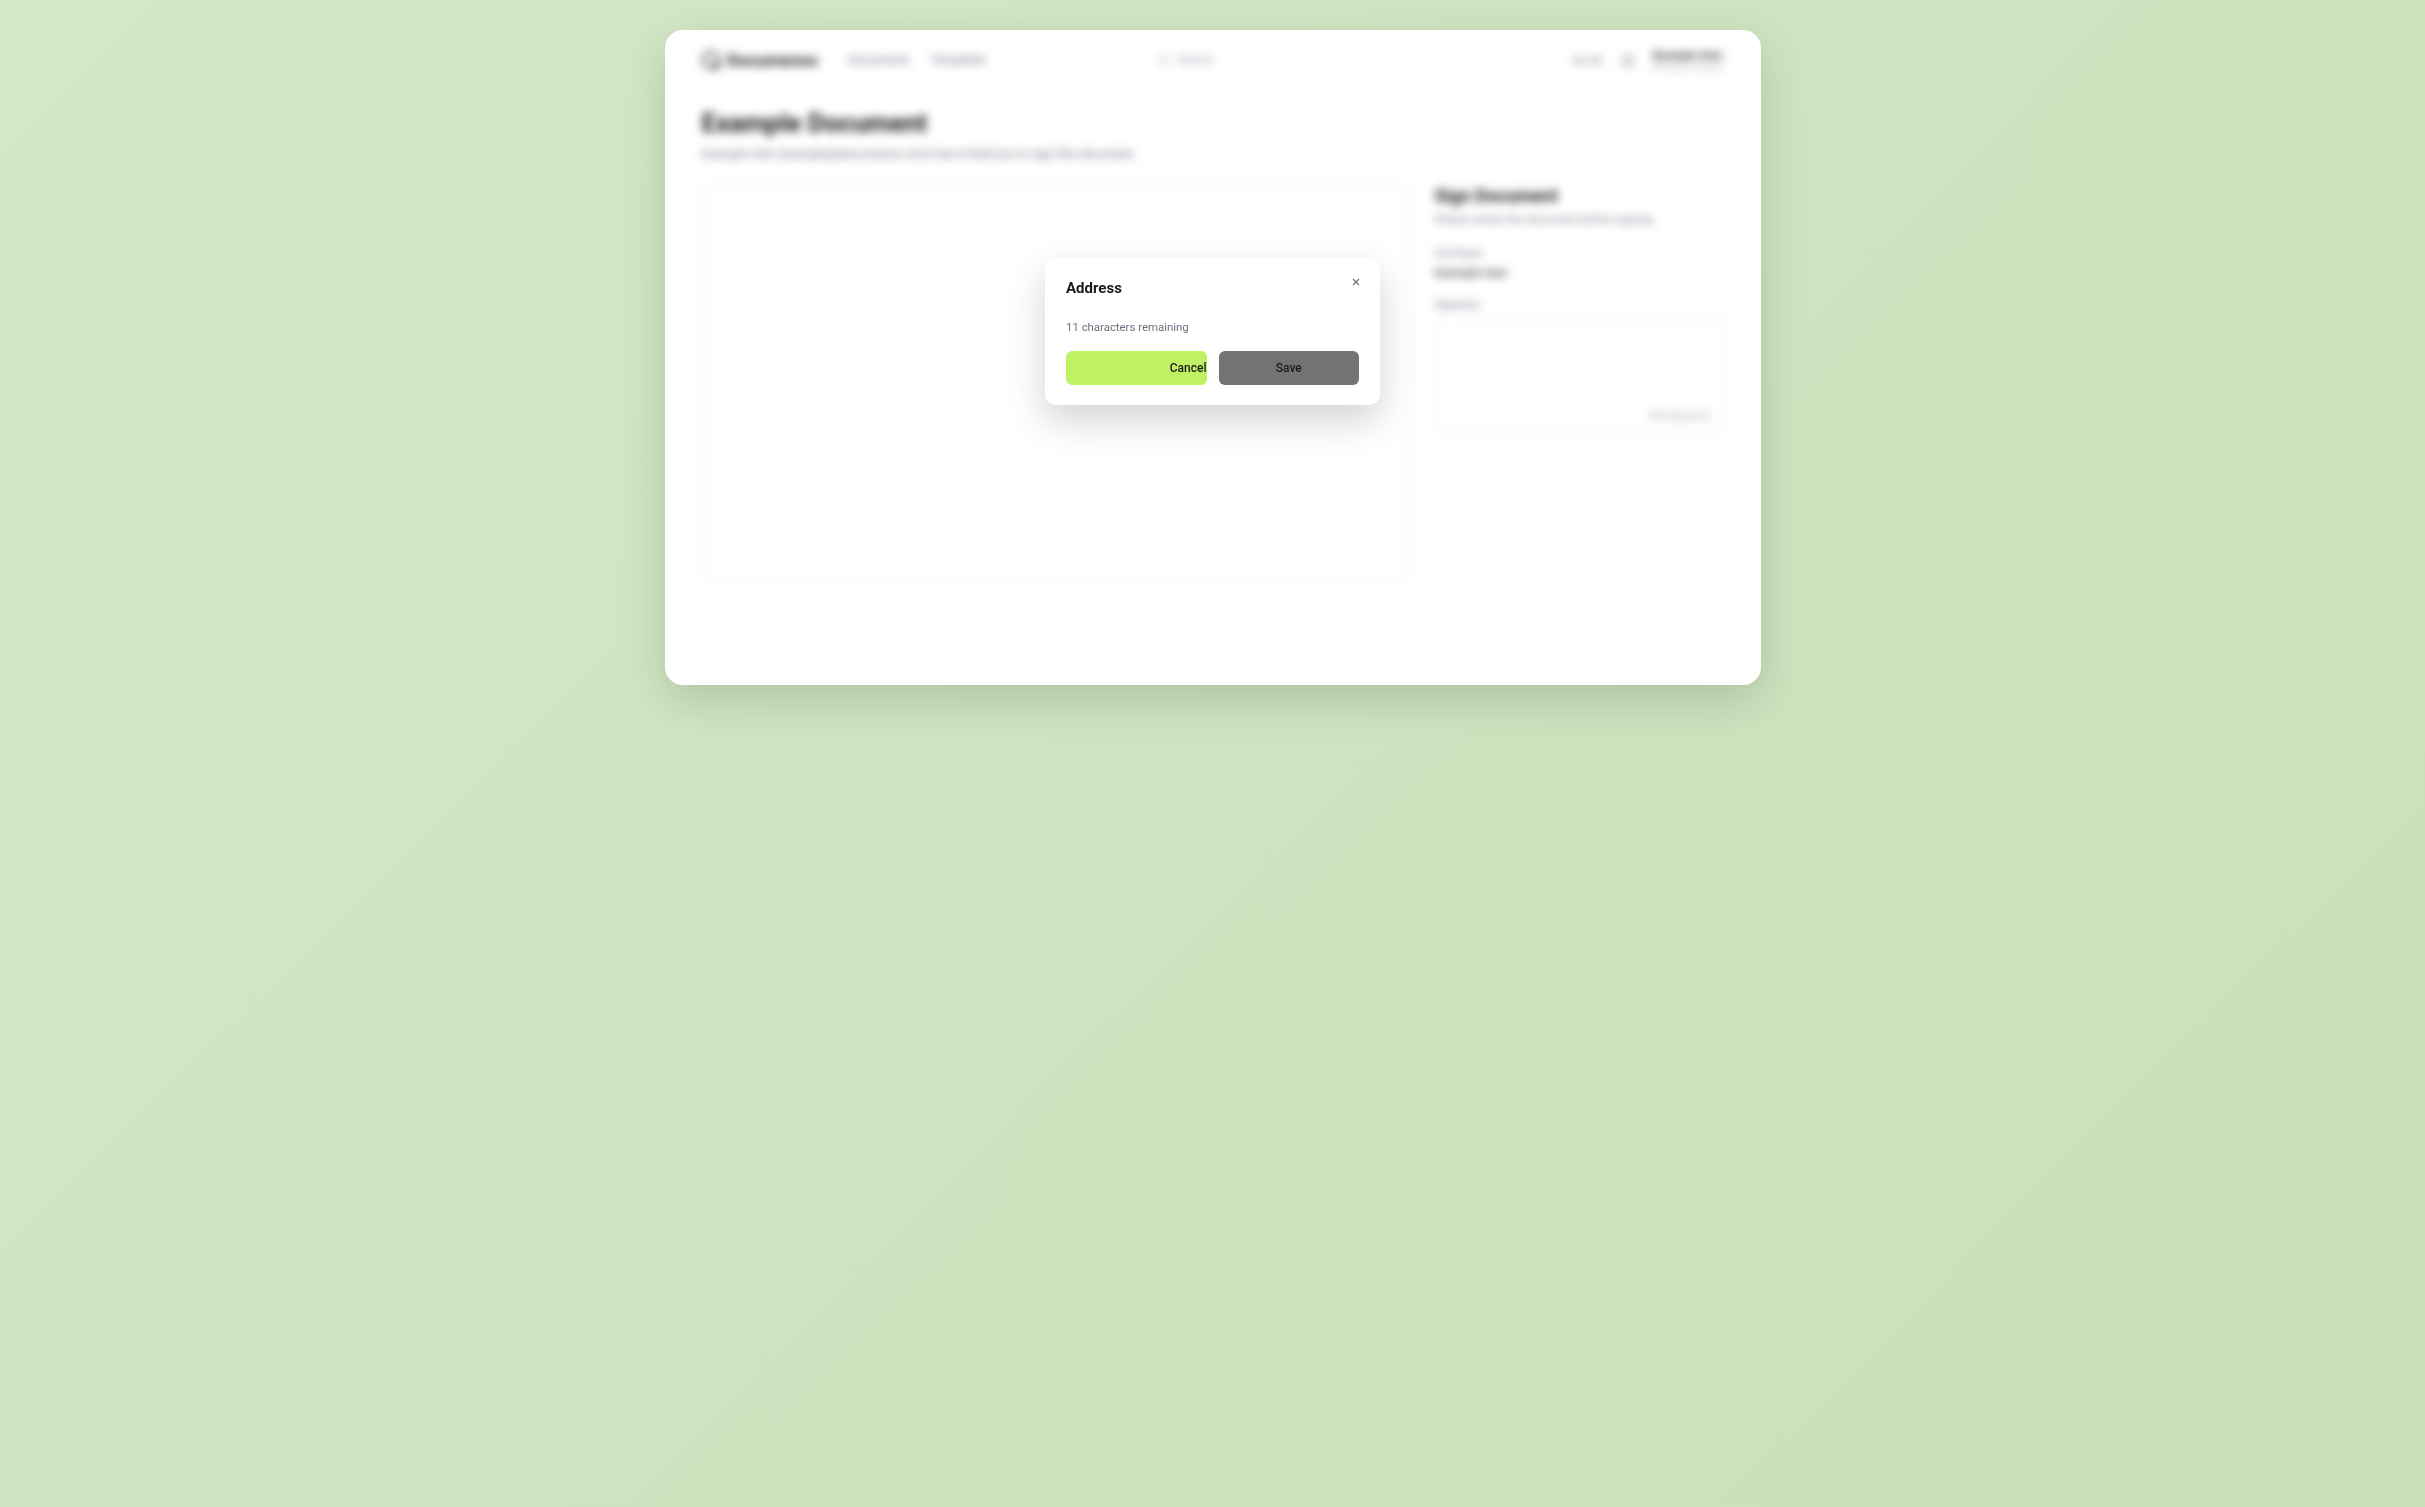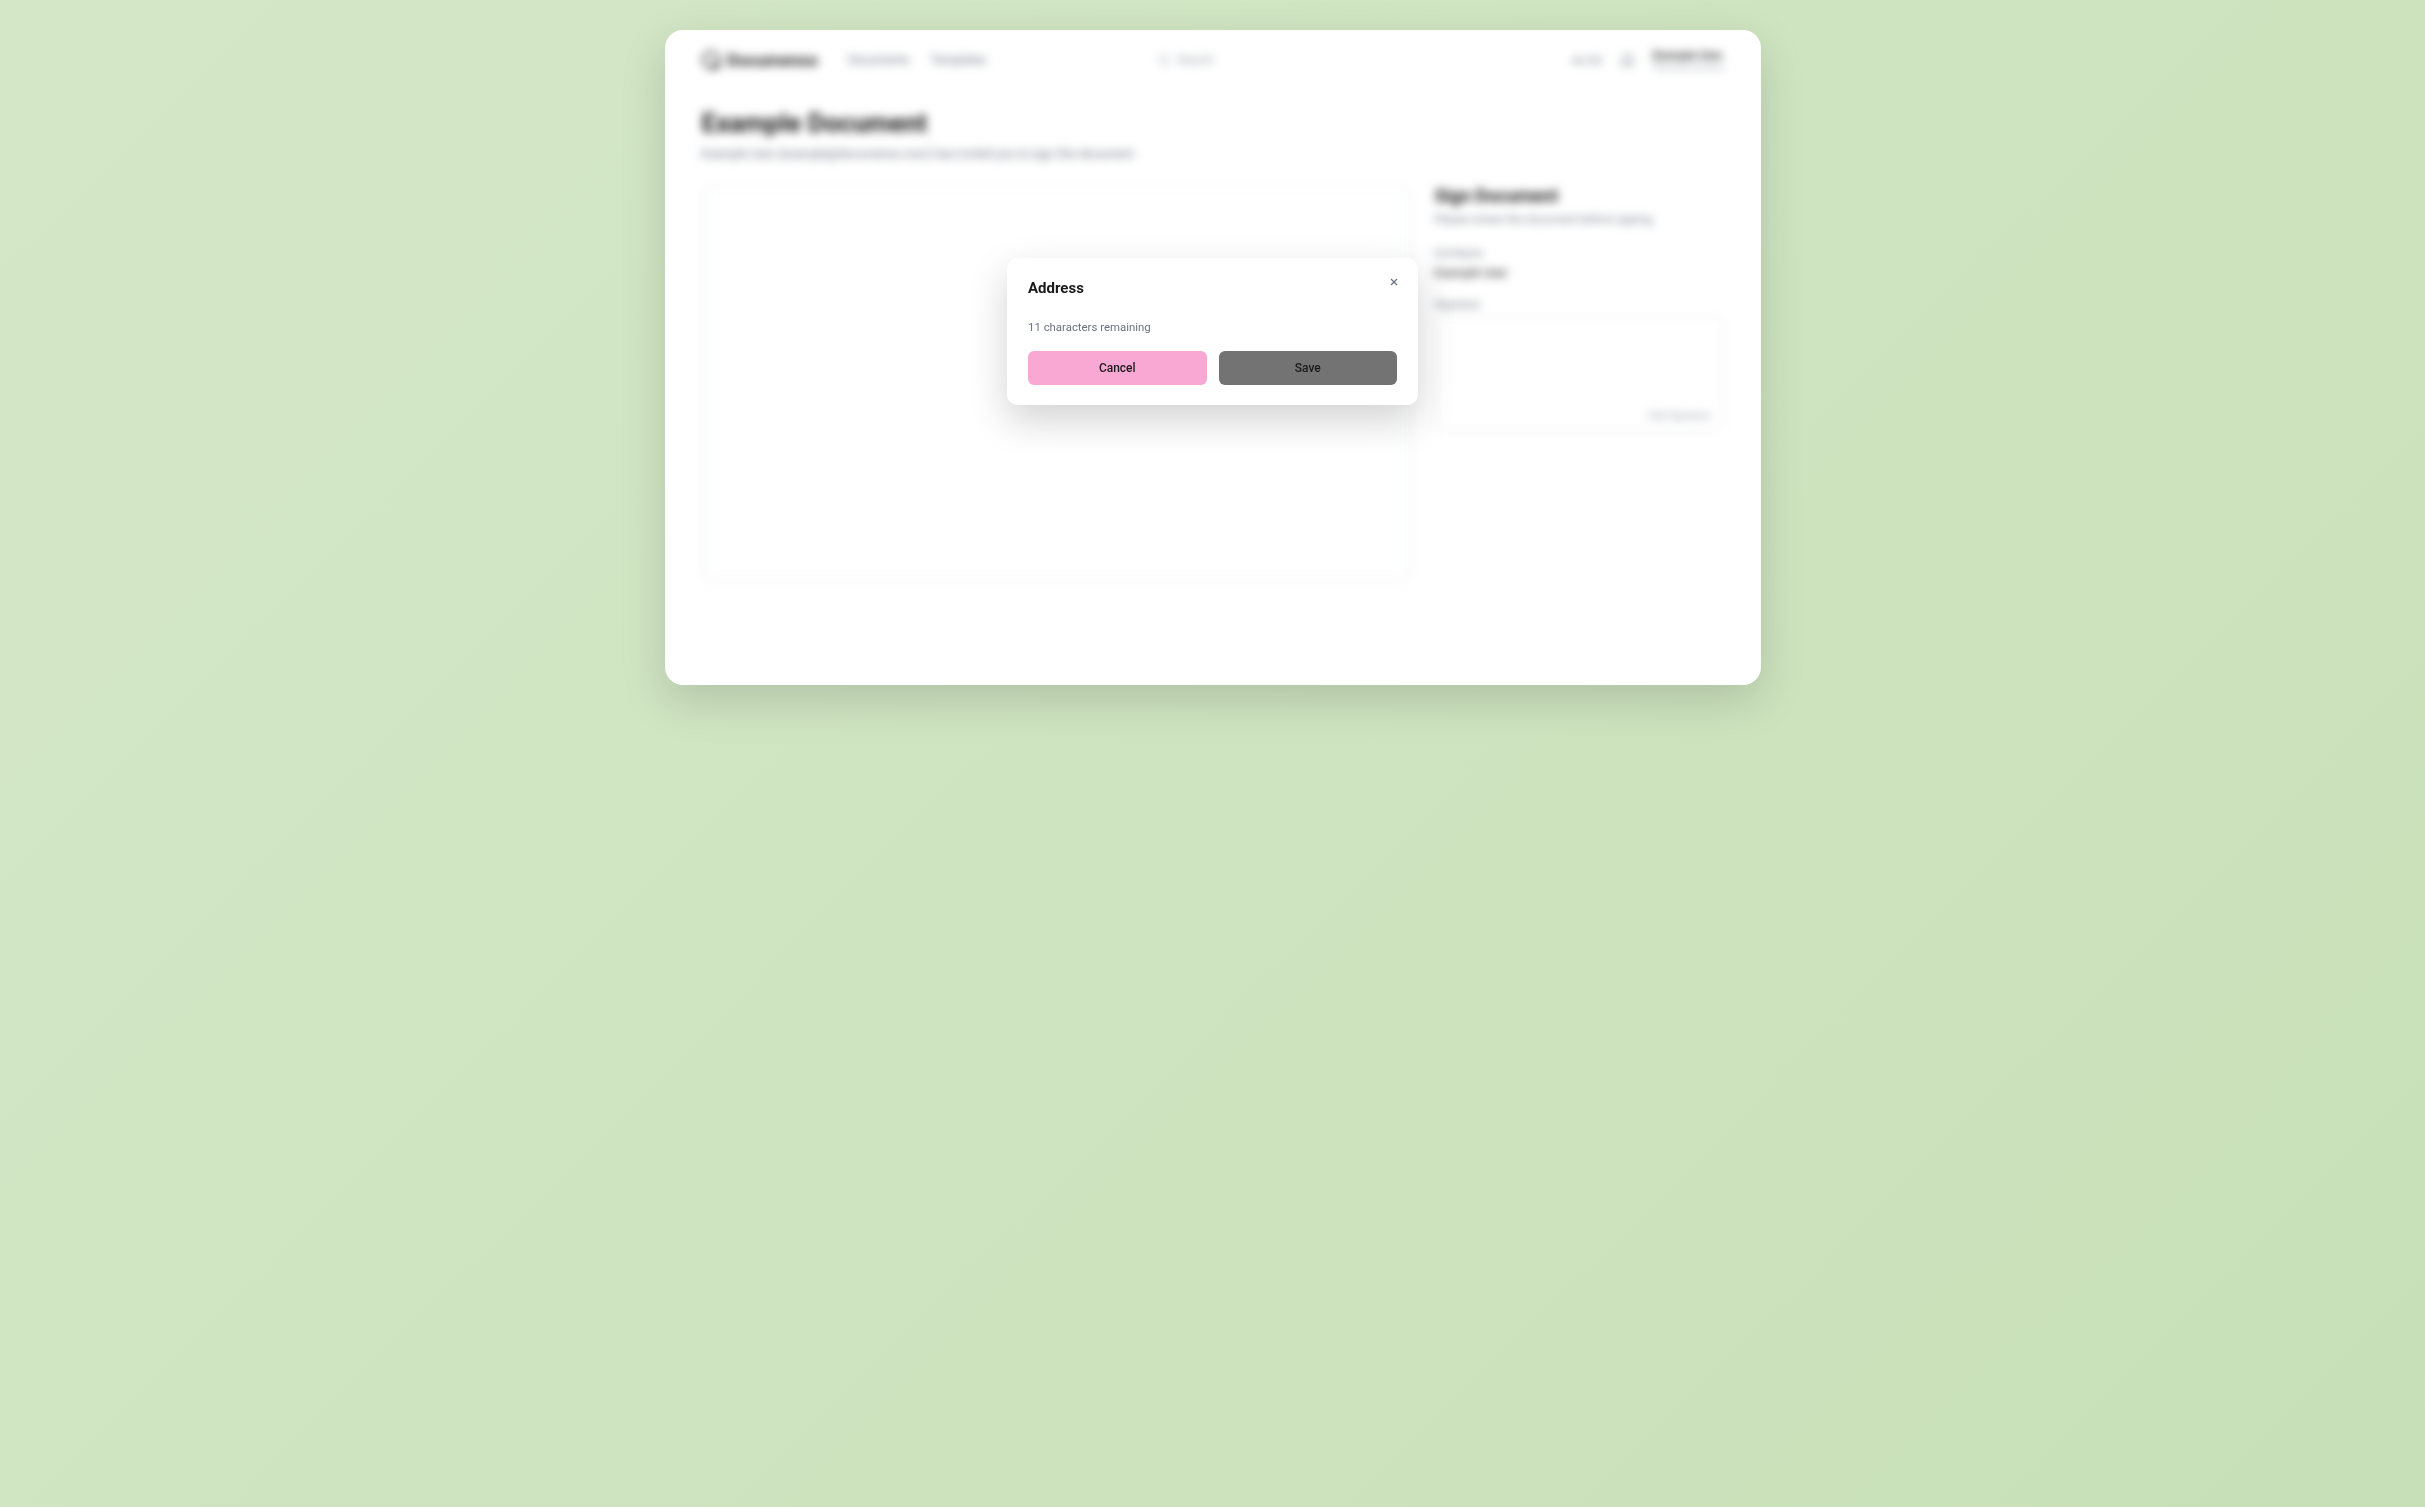--- a/index.html
+++ b/index.html
@@ -27,29 +27,29 @@
 .doc-preview { flex:1; border:0.8px solid #e5e7eb; border-radius:9px; min-height:396px; background:#fff; }
 .side-panel { width:289px; }
 .side-title { font-size:18px; font-weight:700; color:#1a1a1a; margin-bottom:6px; }
 .side-sub { color:#6b7280; font-size:11.4px; margin-bottom:21px; }
 .field-label { font-size:10.7px; color:#6b7280; margin-bottom:6px; }
 .field-value { font-size:12px; color:#1a1a1a; margin-bottom:18px; }
 .sig-box { border:0.8px solid #e5e7eb; border-radius:6px; height:114px; margin-bottom:9px; position:relative; }
 .sig-hint { position:absolute; bottom:9px; right:12px; font-size:10px; color:#9ca3af; }
 
 .modal-backdrop { position:absolute; inset:0; display:flex; align-items:flex-start; justify-content:center; padding-top:228px; }
-.modal { background:#fff; border-radius:10.7px; width:411px; padding:21px 21px 20px; box-shadow:0 15px 38px rgba(0,0,0,0.18); position:relative; }
+.modal { background:#fff; border-radius:10.7px; width:335px; padding:21px 21px 20px; box-shadow:0 15px 38px rgba(0,0,0,0.18); position:relative; }
 .modal-title { font-size:15px; font-weight:700; color:#1a1a1a; margin-bottom:13.7px; }
 .close-btn { position:absolute; top:15px; right:15px; width:18px; height:18px; background:none; border:none; cursor:pointer; color:#6b7280; display:flex; align-items:center; justify-content:center; }
 .close-btn svg { width:12px; height:12px; }
 .addr-textarea { width:100%; border:1.5px solid #8bc34a; border-radius:6px; padding:10.7px 12px; font-size:12px; color:#1a1a1a; resize:vertical; min-height:67px; outline:none; font-family:inherit; background:#fff; }
 .char-remain { color:#6b7280; font-size:11.4px; margin-top:23px; margin-bottom:17px; }
 .modal-actions { display:flex; gap:12px; }
 .btn { flex:1; padding:10px 0; border-radius:6px; font-size:12px; font-weight:500; border:none; cursor:pointer; }
-.btn-cancel { background:#f9a8d4; color:#1a1a1a; }
+.btn-cancel { background:#bef264; color:#1a1a1a;text-align:right; }
 .btn-save { background:#737373; color:#1a1a1a; }
 </style>
 </head>
 <body>
 
 <div class="app-window">
   <div class="blur-layer">
     <div class="header">
       <div class="logo">
         <span class="logo-icon"></span>

